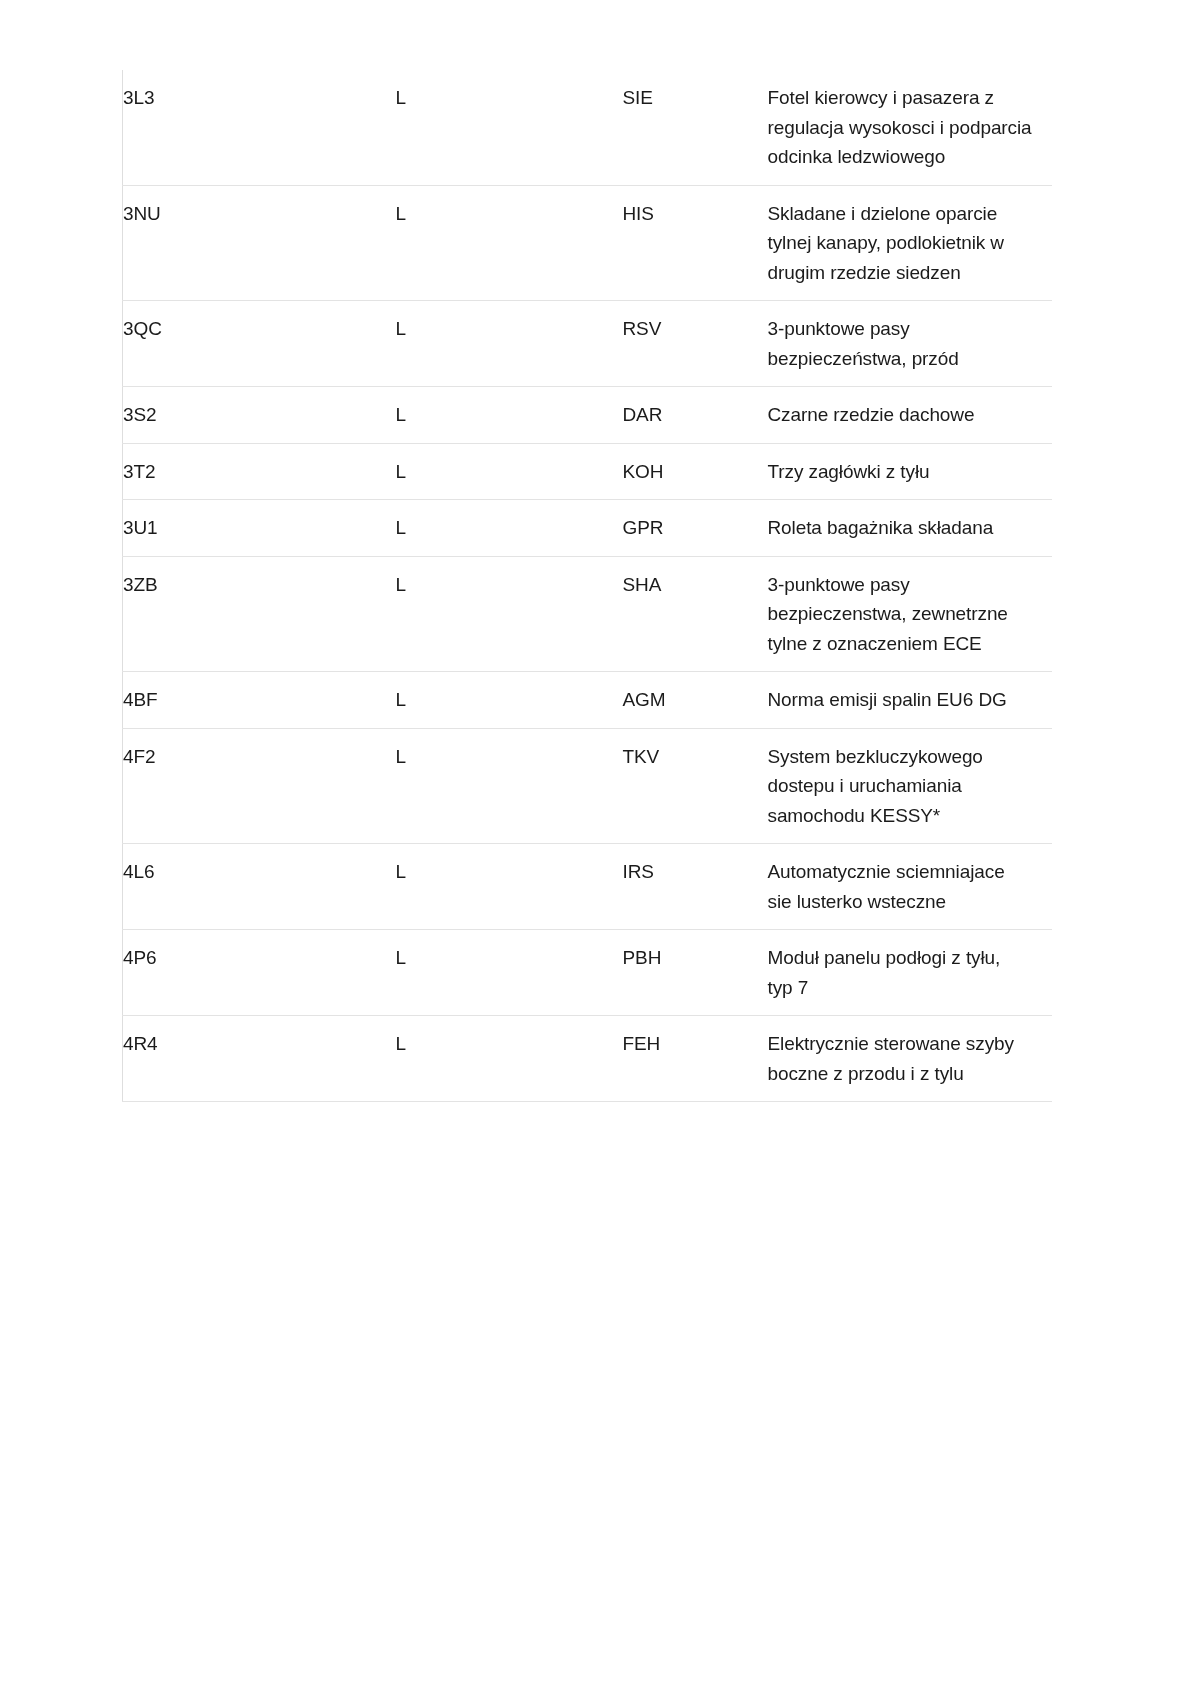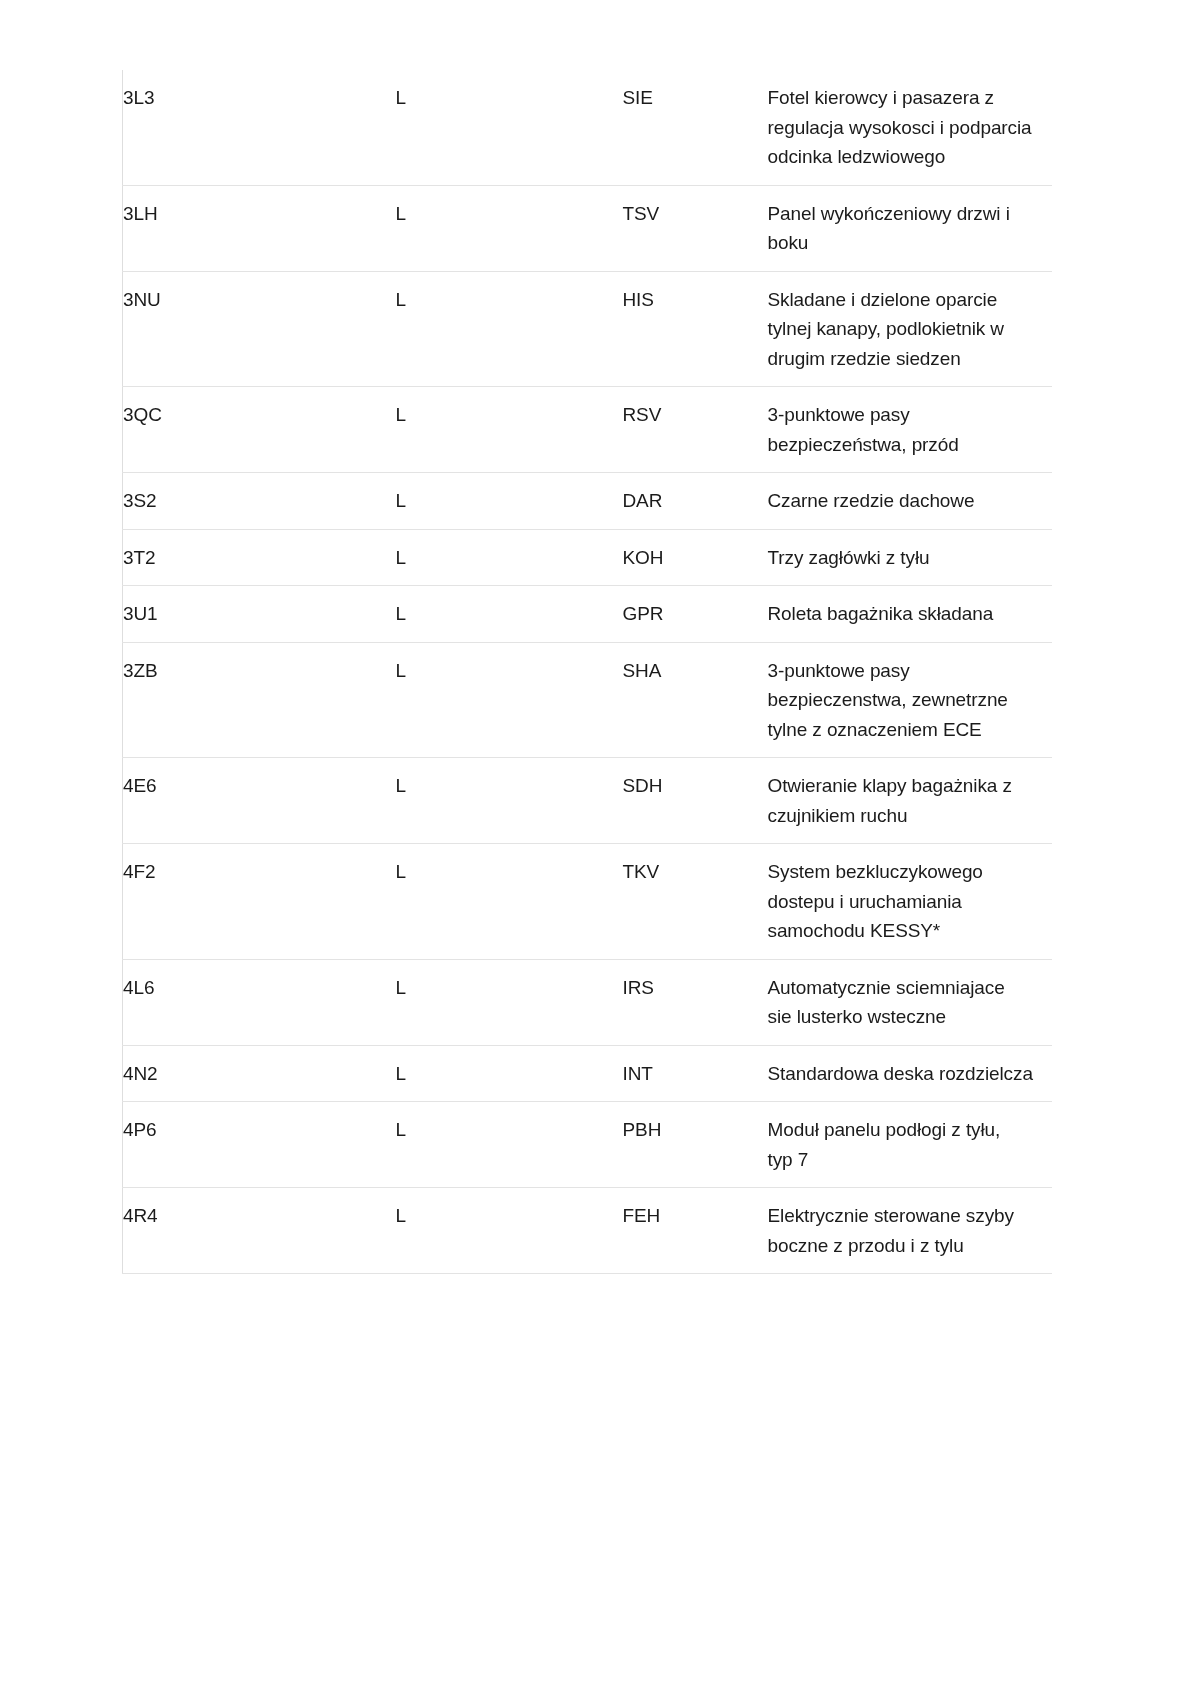--- a/index.html
+++ b/index.html
@@ -56,27 +56,20 @@
     <tbody id="rows">
   <tr>
     <td class="pr-code">3L3</td>
     <td class="availability">L</td>
     <td class="feature-code">SIE</td>
     <td class="description">Fotel kierowcy i pasazera z
 regulacja wysokosci i podparcia
 odcinka ledzwiowego</td>
   </tr>
 
-  <tr>
-    <td class="pr-code">3LH</td>
-    <td class="availability">L</td>
-    <td class="feature-code">TSV</td>
-    <td class="description">Panel wykończeniowy drzwi i
-boku</td>
-  </tr>
 
   <tr>
     <td class="pr-code">3NU</td>
     <td class="availability">L</td>
     <td class="feature-code">HIS</td>
     <td class="description">Skladane i dzielone oparcie
 tylnej kanapy, podlokietnik w
 drugim rzedzie siedzen</td>
   </tr>
 
@@ -112,54 +105,47 @@
   <tr>
     <td class="pr-code">3ZB</td>
     <td class="availability">L</td>
     <td class="feature-code">SHA</td>
     <td class="description">3-punktowe pasy
 bezpieczenstwa, zewnetrzne
 tylne z oznaczeniem ECE</td>
   </tr>
 
 
+  <tr>
+    <td class="pr-code">4BF</td>
+    <td class="availability">L</td>
+    <td class="feature-code">AGM</td>
+    <td class="description">Norma emisji spalin EU6 DG</td>
+  </tr>
 
-  <tr>
-    <td class="pr-code">4E6</td>
-    <td class="availability">L</td>
-    <td class="feature-code">SDH</td>
-    <td class="description">Otwieranie klapy bagażnika z
-czujnikiem ruchu</td>
-  </tr>
 
   <tr>
     <td class="pr-code">4F2</td>
     <td class="availability">L</td>
     <td class="feature-code">TKV</td>
     <td class="description">System bezkluczykowego
 dostepu i uruchamiania
 samochodu KESSY*</td>
   </tr>
 
 
 
   <tr>
     <td class="pr-code">4L6</td>
     <td class="availability">L</td>
     <td class="feature-code">IRS</td>
     <td class="description">Automatycznie sciemniajace
 sie lusterko wsteczne</td>
   </tr>
 
-  <tr>
-    <td class="pr-code">4N2</td>
-    <td class="availability">L</td>
-    <td class="feature-code">INT</td>
-    <td class="description">Standardowa deska rozdzielcza</td>
-  </tr>
 
   <tr>
     <td class="pr-code">4P6</td>
     <td class="availability">L</td>
     <td class="feature-code">PBH</td>
     <td class="description">Moduł panelu podłogi z tyłu,
 typ 7</td>
   </tr>
 
   <tr>

